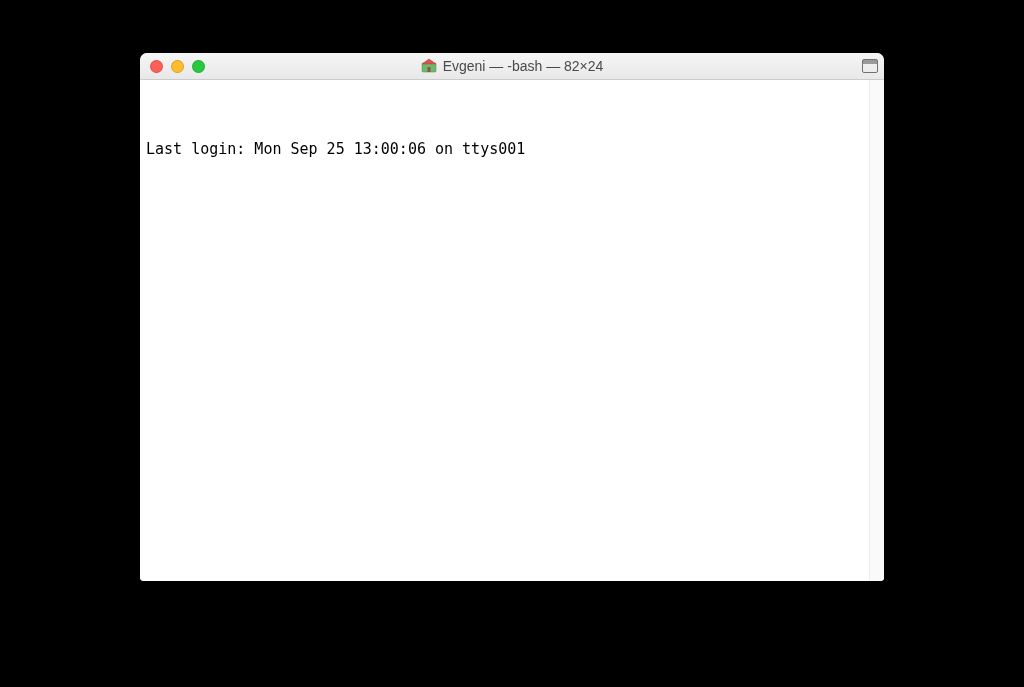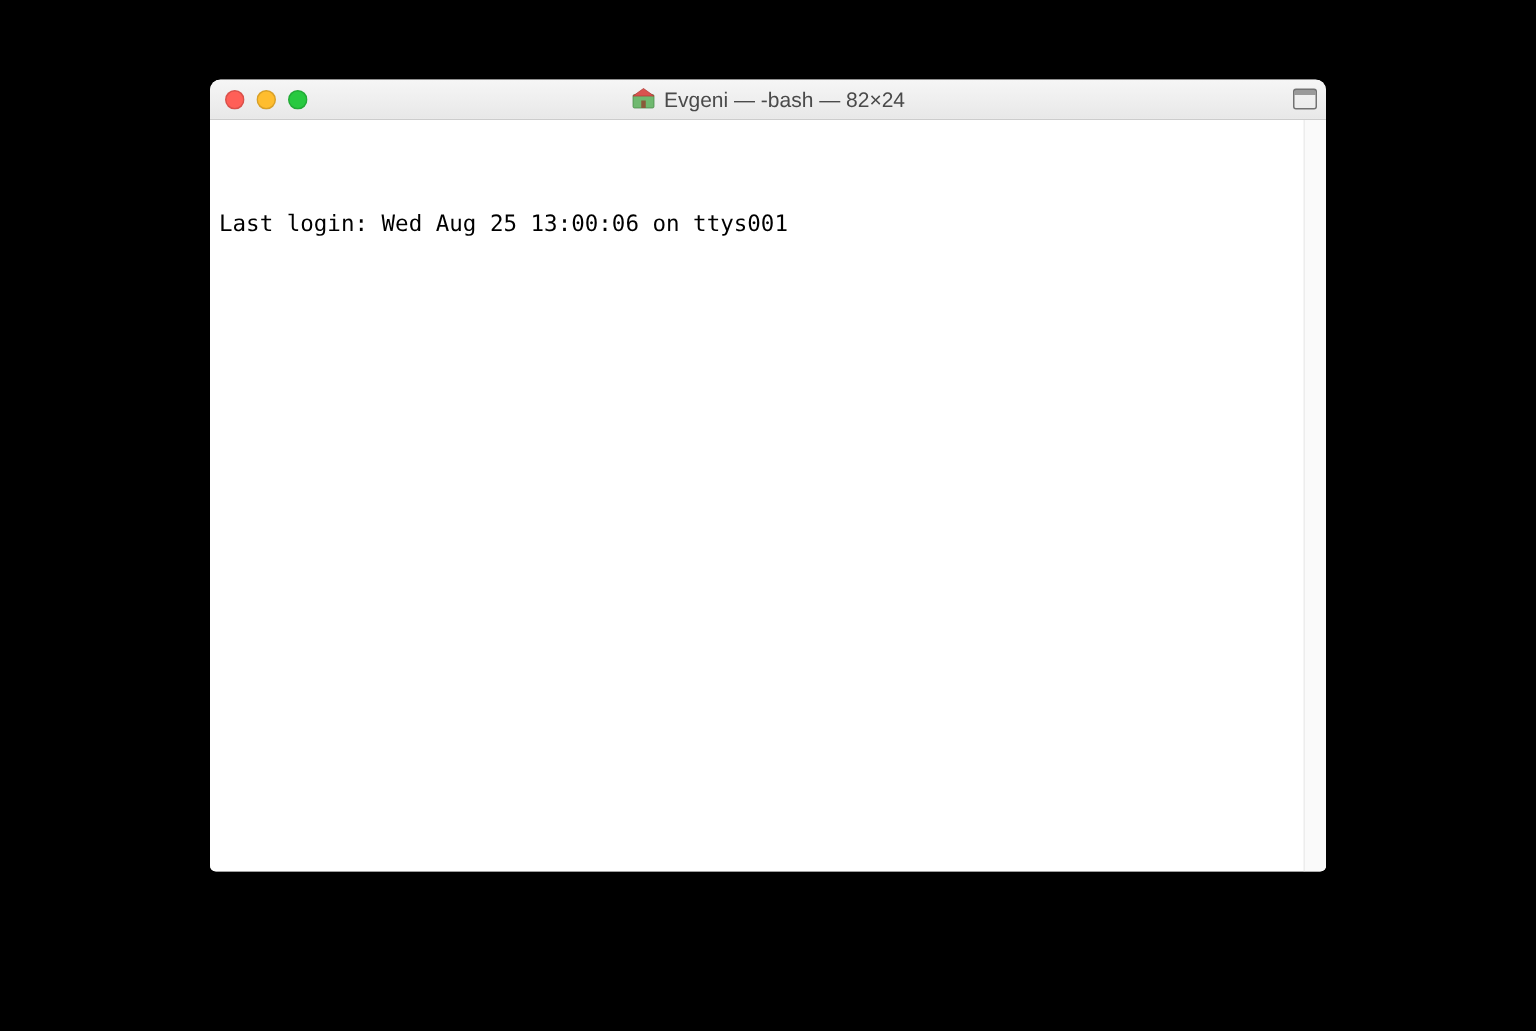--- a/index.html
+++ b/index.html
@@ -145,15 +145,15 @@
         </svg>
       </span>
       <span>Evgeni — -bash — 82×24</span>
     </div>
     <div class="titlebar-right">
       <div class="panel-icon"></div>
     </div>
   </div>
   <div class="terminal-body">
     <div class="scrollbar-track"></div>
-    <span class="term-line">Last login: Wed Aug 25 13:00:06 on ttys001</span>
+    <span class="term-line">Last login: Mon Sep 25 13:00:06 on ttys001</span>
   </div>
 </div>
 
 </body></html>

